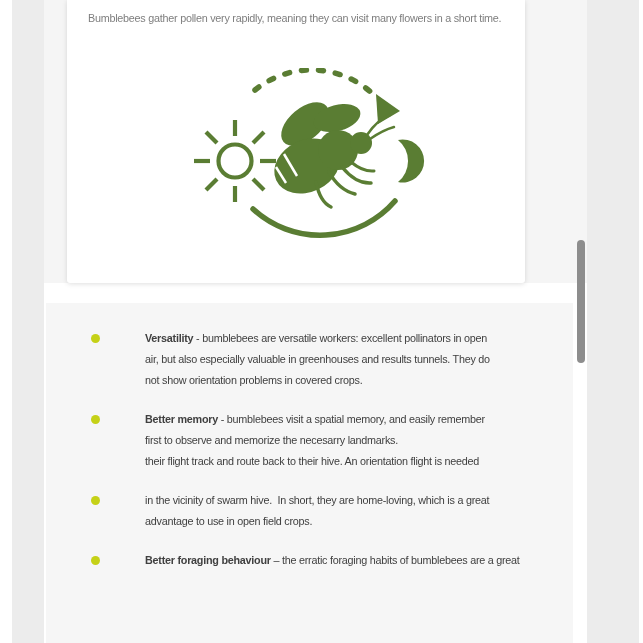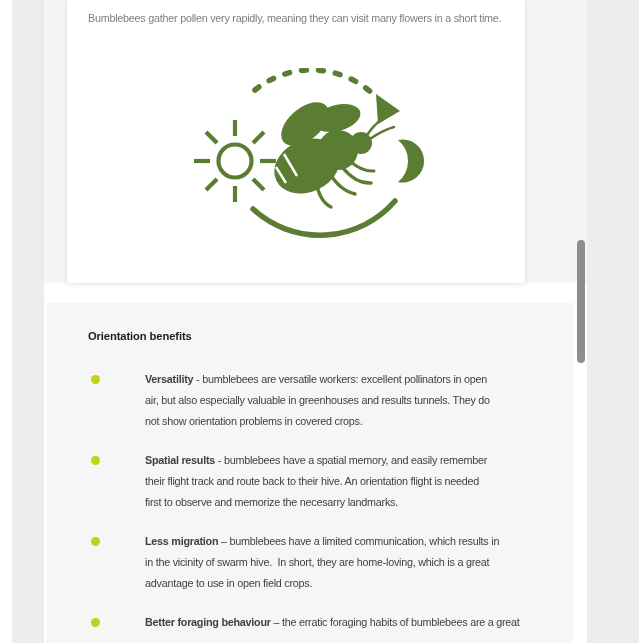--- a/index.html
+++ b/index.html
@@ -106,44 +106,42 @@
         <path d="M 163 99 Q 177 116 192 115" stroke="currentColor" stroke-width="3.5" fill="none" stroke-linecap="round"></path>
         <path d="M 137 114 Q 141 134 152 139" stroke="currentColor" stroke-width="3.5" fill="none" stroke-linecap="round"></path>
         <path d="M 172 94 Q 184 104 195 103" stroke="currentColor" stroke-width="3" fill="none" stroke-linecap="round"></path>
       </g>
 
       <path d="M 219 72 A 21.5 21.5 0 1 1 219 114 A 27 27 0 0 0 219 72 Z" fill="currentColor"></path>
     </svg>
   </div>
 
   <div class="benefits">
-    <div class="heading">Orientation benefits</div>
 
     <div class="bullet">
       <span class="dot"></span>
       <div class="btext">
         <div class="bline"><b>Versatility</b><span> - bumblebees are versatile workers: excellent pollinators in open</span></div>
         <div class="bline">air, but also especially valuable in greenhouses and results tunnels. They do</div>
         <div class="bline">not show orientation problems in covered crops.</div>
       </div>
     </div>
 
     <div class="bullet">
       <span class="dot"></span>
       <div class="btext">
-        <div class="bline"><b>Spatial results</b><span> - bumblebees have a spatial memory, and easily remember</span></div>
+        <div class="bline"><b>Better memory</b><span> - bumblebees visit a spatial memory, and easily remember</span></div>
+        <div class="bline">first to observe and memorize the necesarry landmarks.</div>
         <div class="bline">their flight track and route back to their hive. An orientation flight is needed</div>
-        <div class="bline">first to observe and memorize the necesarry landmarks.</div>
       </div>
     </div>
 
     <div class="bullet">
       <span class="dot"></span>
       <div class="btext">
-        <div class="bline"><b>Less migration</b><span> – bumblebees have a limited communication, which results in</span></div>
         <div class="bline">in the vicinity of swarm hive.  In short, they are home-loving, which is a great</div>
         <div class="bline">advantage to use in open field crops.</div>
       </div>
     </div>
 
     <div class="bullet">
       <span class="dot"></span>
       <div class="btext">
         <div class="bline"><b>Better foraging behaviour</b><span> – the erratic foraging habits of bumblebees are a great</span></div>
       </div>

